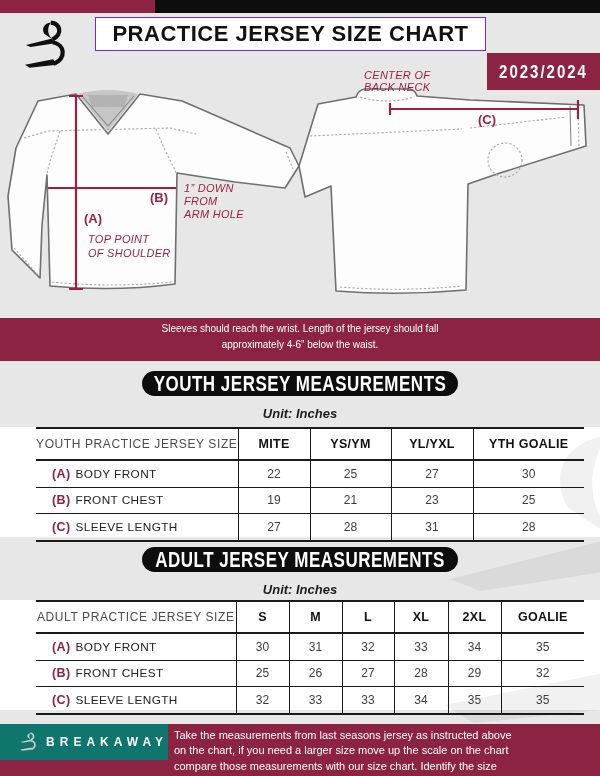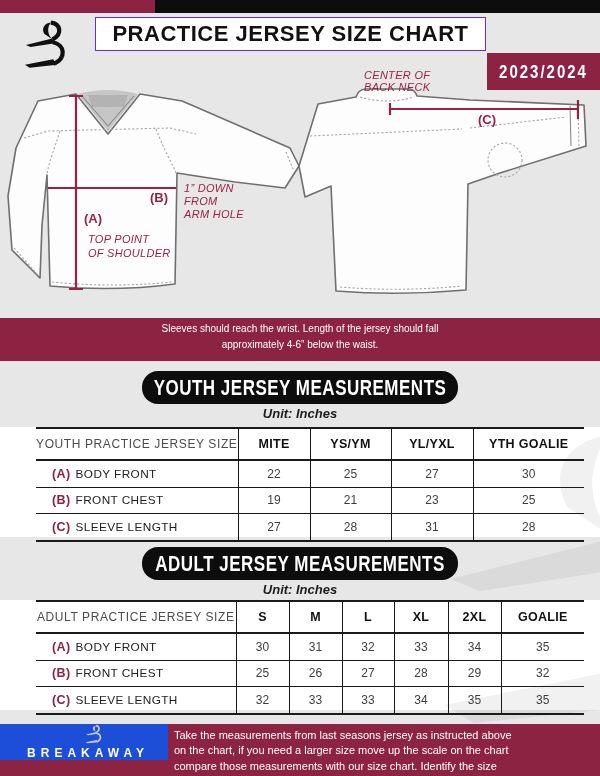--- a/index.html
+++ b/index.html
@@ -40,21 +40,21 @@
   
   .banner{
     left:0;top:318px;width:600px;height:43px;background:#8d2342;color:#fff;
     text-align:center;font-size:10px;line-height:1.6;padding-top:3px;box-sizing:border-box;
   }
 
   
   .sec-title{
     left:50%;transform:translateX(-50%);
     background:#0d0d0d;color:#fff;border-radius:16px;
-    width:316px;height:33px;display:flex;align-items:center;justify-content:center;
+    width:316px;height:25px;display:flex;align-items:center;justify-content:center;
     font-weight:bold;font-size:17px;letter-spacing:.5px;white-space:nowrap;
   }
   .sec-title span{display:inline-block;transform:scaleY(1.3);}
   .unit{
     left:0;width:600px;text-align:center;
     font-style:italic;font-weight:bold;font-size:13px;color:#1d1d1d;
   }
   .band{left:0;width:600px;height:110px;background:#fff;z-index:1;}
   .watermark{z-index:2;opacity:.05;}
 
@@ -73,22 +73,22 @@
     height:25.5px;border-bottom:1.6px solid #1a1a1a;
     text-align:center;font-size:12px;color:#3e3e3e;
   }
   table.sizes tbody tr:last-child td{border-bottom:2px solid #1a1a1a;}
   table.sizes tbody td.rowhead{text-align:left;padding-left:16px;font-size:11.8px;color:#222;letter-spacing:.4px;}
   .rk{color:#8d2342;font-weight:bold;margin-right:5px;font-size:12.5px;}
 
   
   .footer{left:0;top:724px;width:600px;height:52px;background:#8d2342;z-index:4;}
   .footer-black{
-    position:absolute;left:0;top:0;width:168px;height:36px;background:#1d4ed8;
-    display:flex;align-items:center;flex-direction:column;
+    position:absolute;left:0;top:0;width:168px;height:36px;background:#0f766e;
+    display:flex;align-items:center;
   }
   .brand-name{color:#fff;font-weight:bold;font-size:12px;letter-spacing:5px;margin-left:8px;}
   .footer-text{
     position:absolute;left:174px;top:4px;color:#fff;font-size:11px;line-height:15.3px;white-space:nowrap;
   }
 </style>
 </head>
 <body>
 
 <svg width="0" height="0" style="position:absolute">

